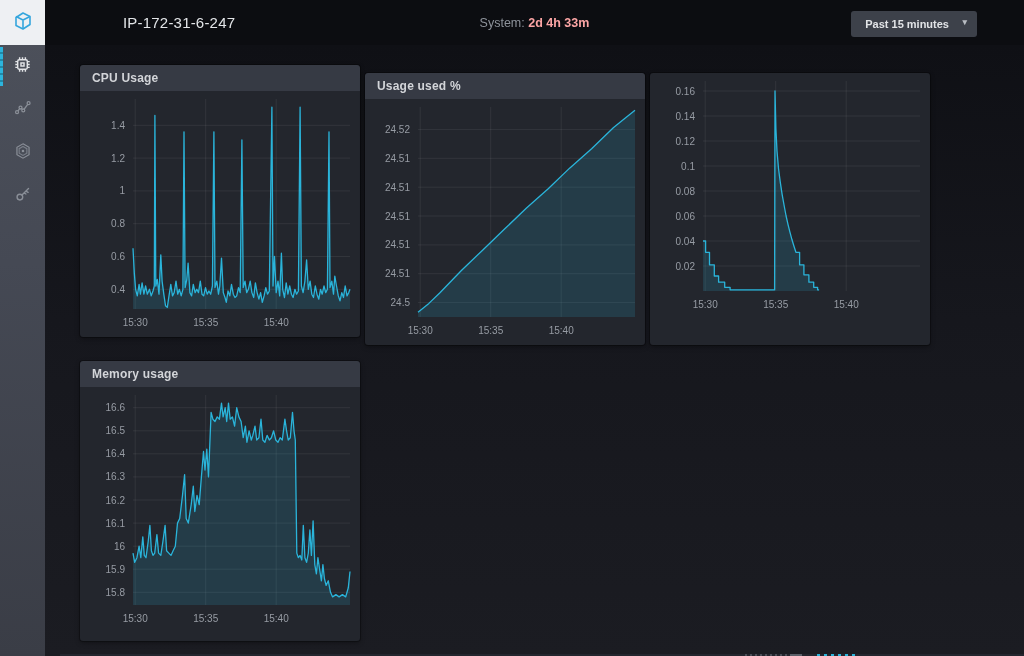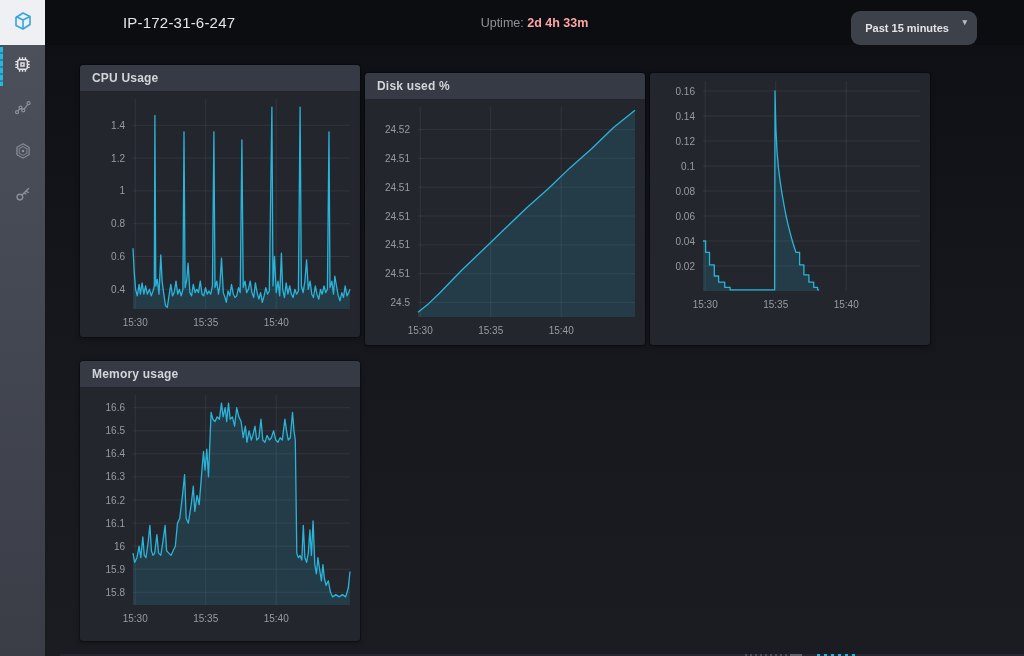--- a/index.html
+++ b/index.html
@@ -33,22 +33,22 @@
     position:absolute; left:45px; top:0; width:979px; height:45px;
     background:#0c0d11; display:flex; align-items:center;padding-left:48px;
   }
   .page-title { margin-left:30px; font-size:15px; color:#e3e5e8; letter-spacing:.2px; }
   .uptime {
     position:absolute; left:50%; transform:translateX(-50%);
     font-size:12.5px; color:#8d929a; white-space:nowrap;
   }
   .uptime b { color:#fca5a5; font-weight:700; }
   .range-btn {
-    position:absolute; right:47px; top:11px; height:34px;
-    background:#3d414a; border:none; border-radius:9px;
+    position:absolute; right:47px; top:11px; height:26px;
+    background:#3d414a; border:none; border-radius:3px;
     color:#e2e4e7; font-size:11px; font-weight:700;
     font-family:"Liberation Sans", sans-serif;
     padding:0 28px 0 14px; cursor:pointer; line-height:22px;
   }
   .range-btn .caret {
     position:absolute; right:10px; top:0; line-height:22px;
     font-size:9px; color:#b9bdc3;
   }
   
   .content {
@@ -138,21 +138,21 @@
         <circle cx="8.6" cy="15.4" r="3.1"></circle>
         <path d="M10.9 13.1L18 6M15.2 8.8l2.4 1.4M13.2 10.8l2 1.2"></path>
       </svg>
     </span>
   </div>
 </div>
 
 <div class="topbar">
   <div class="page-title">IP-172-31-6-247</div>
   <div class="uptime">
-    <span>Uptime:</span>
+    <span>System:</span>
     <b>2d 4h 33m</b>
   </div>
   <button class="range-btn">
     <span>Past 15 minutes</span>
     <span class="caret">▾</span>
   </button>
 </div>
 
 <div class="content">
 
@@ -179,21 +179,21 @@
           <text class="xt" x="125.7" y="235">15:35</text>
           <line class="grid" x1="196.2" y1="8" x2="196.2" y2="218"></line>
           <text class="xt" x="196.2" y="235">15:40</text>
           <path class="area" d="M53.0,157.3L54.3,181.9L55.6,198.3L57.3,204.9L59.1,193.4L60.4,203.2L62.1,191.8L63.9,203.2L65.6,195.0L67.3,203.2L69.5,198.3L71.2,204.9L73.0,200.0L74.3,195.0L74.9,24.4L75.8,195.0L77.3,188.5L79.0,203.2L80.8,163.9L82.1,190.1L83.8,203.2L85.5,214.7L87.3,216.4L89.0,204.9L90.8,193.4L92.5,204.9L94.2,201.6L96.0,190.1L97.7,203.2L99.4,198.3L101.2,204.9L102.9,198.3L104.0,40.8L105.1,196.7L106.8,188.5L108.1,172.1L109.9,201.6L111.6,204.9L113.3,193.4L115.1,201.6L116.8,198.3L118.5,201.6L120.3,190.1L122.0,203.2L123.7,204.9L125.5,196.7L127.2,203.2L128.9,200.0L130.7,203.2L132.4,195.0L133.9,40.8L135.0,196.7L136.8,190.1L138.5,203.2L139.8,195.0L141.5,167.1L143.3,201.6L145.0,206.5L146.3,211.4L148.0,200.0L149.8,204.9L151.5,193.4L153.3,203.2L155.0,206.5L156.7,204.9L158.5,196.7L160.2,201.6L161.9,49.0L163.2,196.7L165.0,190.1L166.7,201.6L168.4,198.3L170.2,190.1L171.9,201.6L173.7,206.5L175.4,191.8L177.1,201.6L178.9,208.2L180.6,201.6L182.3,211.4L184.1,204.9L185.8,196.7L187.5,203.2L189.3,200.0L191.9,16.2L193.0,195.0L194.5,165.5L196.2,201.6L198.0,190.1L199.7,204.9L201.4,162.2L202.7,198.3L204.5,206.5L206.2,191.8L207.9,203.2L209.7,195.0L211.4,203.2L213.1,206.5L214.9,198.3L216.6,203.2L218.4,200.0L220.1,16.2L221.4,195.0L223.1,201.6L224.9,190.1L226.6,168.8L228.3,198.3L230.1,190.1L231.8,203.2L233.5,206.5L235.3,195.0L237.0,203.2L238.8,208.2L240.5,198.3L242.2,203.2L244.0,195.0L245.7,201.6L247.4,198.3L249.0,40.8L250.0,196.7L251.8,190.1L253.5,203.2L254.8,185.2L256.5,195.0L258.3,204.9L260.0,209.8L261.8,201.6L263.5,206.5L265.2,195.0L267.0,204.9L268.7,201.6L270.0,198.3L270.0,218L53.0,218Z"></path>
           <path class="stroke" d="M53.0,157.3L54.3,181.9L55.6,198.3L57.3,204.9L59.1,193.4L60.4,203.2L62.1,191.8L63.9,203.2L65.6,195.0L67.3,203.2L69.5,198.3L71.2,204.9L73.0,200.0L74.3,195.0L74.9,24.4L75.8,195.0L77.3,188.5L79.0,203.2L80.8,163.9L82.1,190.1L83.8,203.2L85.5,214.7L87.3,216.4L89.0,204.9L90.8,193.4L92.5,204.9L94.2,201.6L96.0,190.1L97.7,203.2L99.4,198.3L101.2,204.9L102.9,198.3L104.0,40.8L105.1,196.7L106.8,188.5L108.1,172.1L109.9,201.6L111.6,204.9L113.3,193.4L115.1,201.6L116.8,198.3L118.5,201.6L120.3,190.1L122.0,203.2L123.7,204.9L125.5,196.7L127.2,203.2L128.9,200.0L130.7,203.2L132.4,195.0L133.9,40.8L135.0,196.7L136.8,190.1L138.5,203.2L139.8,195.0L141.5,167.1L143.3,201.6L145.0,206.5L146.3,211.4L148.0,200.0L149.8,204.9L151.5,193.4L153.3,203.2L155.0,206.5L156.7,204.9L158.5,196.7L160.2,201.6L161.9,49.0L163.2,196.7L165.0,190.1L166.7,201.6L168.4,198.3L170.2,190.1L171.9,201.6L173.7,206.5L175.4,191.8L177.1,201.6L178.9,208.2L180.6,201.6L182.3,211.4L184.1,204.9L185.8,196.7L187.5,203.2L189.3,200.0L191.9,16.2L193.0,195.0L194.5,165.5L196.2,201.6L198.0,190.1L199.7,204.9L201.4,162.2L202.7,198.3L204.5,206.5L206.2,191.8L207.9,203.2L209.7,195.0L211.4,203.2L213.1,206.5L214.9,198.3L216.6,203.2L218.4,200.0L220.1,16.2L221.4,195.0L223.1,201.6L224.9,190.1L226.6,168.8L228.3,198.3L230.1,190.1L231.8,203.2L233.5,206.5L235.3,195.0L237.0,203.2L238.8,208.2L240.5,198.3L242.2,203.2L244.0,195.0L245.7,201.6L247.4,198.3L249.0,40.8L250.0,196.7L251.8,190.1L253.5,203.2L254.8,185.2L256.5,195.0L258.3,204.9L260.0,209.8L261.8,201.6L263.5,206.5L265.2,195.0L267.0,204.9L268.7,201.6L270.0,198.3"></path>
         </svg></div>
   </div>
 
   <div class="panel" style="left:320px; top:28px; height:272px;">
     <div class="panel-header">
-      <span>Disk used %</span>
+      <span>Usage used %</span>
     </div>
     <div class="chart"><svg width="280" height="246" viewBox="0 0 280 246">
           <line class="grid" x1="53" y1="203.6" x2="270" y2="203.6"></line>
           <text class="yt" x="45" y="207.1">24.5</text>
           <line class="grid" x1="53" y1="174.7" x2="270" y2="174.7"></line>
           <text class="yt" x="45" y="178.2">24.51</text>
           <line class="grid" x1="53" y1="145.9" x2="270" y2="145.9"></line>
           <text class="yt" x="45" y="149.4">24.51</text>
           <line class="grid" x1="53" y1="117.0" x2="270" y2="117.0"></line>
           <text class="yt" x="45" y="120.5">24.51</text>

